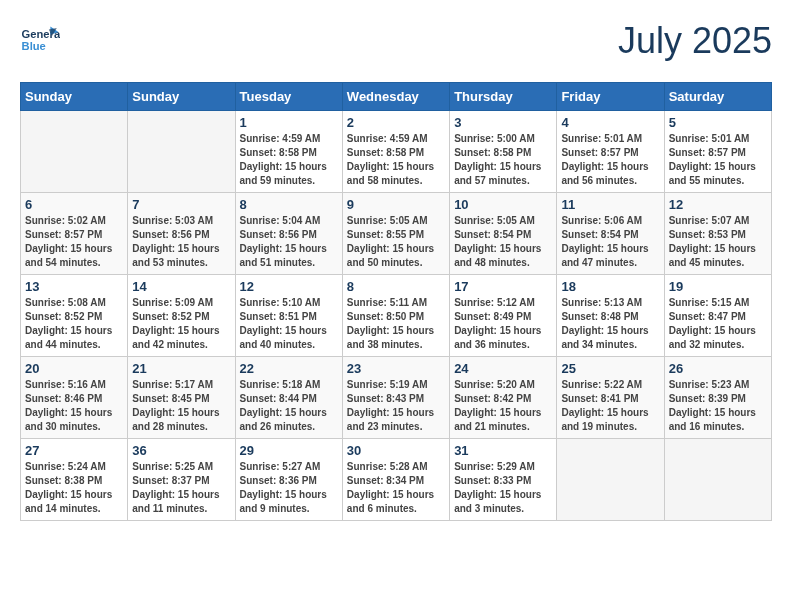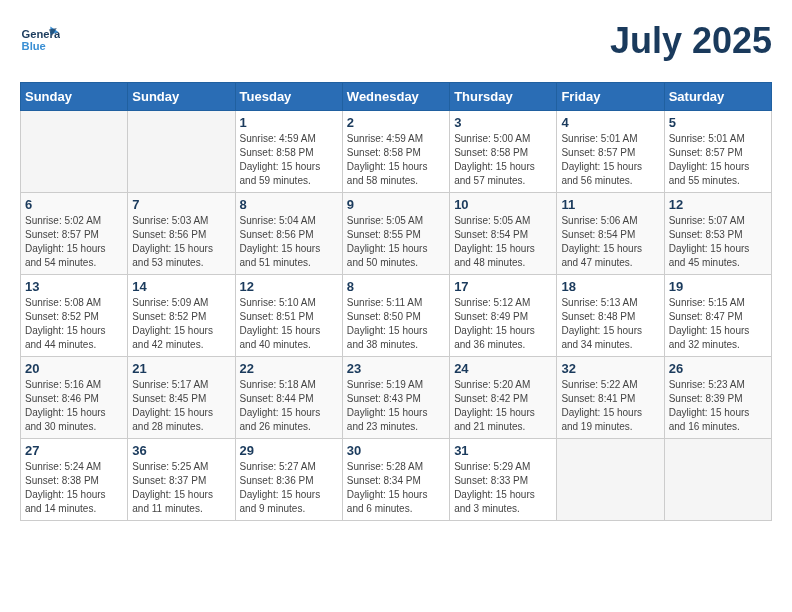--- a/index.html
+++ b/index.html
@@ -14,21 +14,21 @@
       display: flex;
       justify-content: space-between;
       align-items: flex-start;
       margin-bottom: 10px;
     }
     .title-section {
       text-align: right;
     }
     .month-title {
       font-size: 36px;
-      font-weight: bold;
+      font-weight: normal;
       color: #1a3a5c;
     }
     .location-title {
       font-size: 15px;
       color: #333;
     }
     .calendar {
       width: 100%;
       border-collapse: collapse;
       border: 1px solid #ccc;
@@ -59,20 +59,21 @@
       font-size: 13px;
       font-weight: bold;
       color: #1a3a5c;
       display: block;
       margin-bottom: 2px;
     }
     .cell-content {
       font-size: 10px;
       line-height: 1.4;
       color: #444;
+      font-weight: bold;
     }
     .empty-cell {
       background: #f5f5f5 !important;
     }
     .logo-wrapper {
       display: flex;
       align-items: center;
       gap: 4px;
     }
     .logo-icon {
@@ -209,21 +210,21 @@
         </td>
         <td>
           <span class="day-number">23</span>
           <div class="cell-content">Sunrise: 5:19 AM<br>Sunset: 8:43 PM<br>Daylight: 15 hours and 23 minutes.</div>
         </td>
         <td>
           <span class="day-number">24</span>
           <div class="cell-content">Sunrise: 5:20 AM<br>Sunset: 8:42 PM<br>Daylight: 15 hours and 21 minutes.</div>
         </td>
         <td>
-          <span class="day-number">32</span>
+          <span class="day-number">25</span>
           <div class="cell-content">Sunrise: 5:22 AM<br>Sunset: 8:41 PM<br>Daylight: 15 hours and 19 minutes.</div>
         </td>
         <td>
           <span class="day-number">26</span>
           <div class="cell-content">Sunrise: 5:23 AM<br>Sunset: 8:39 PM<br>Daylight: 15 hours and 16 minutes.</div>
         </td>
       </tr>
       <tr>
         <td>
           <span class="day-number">27</span>

